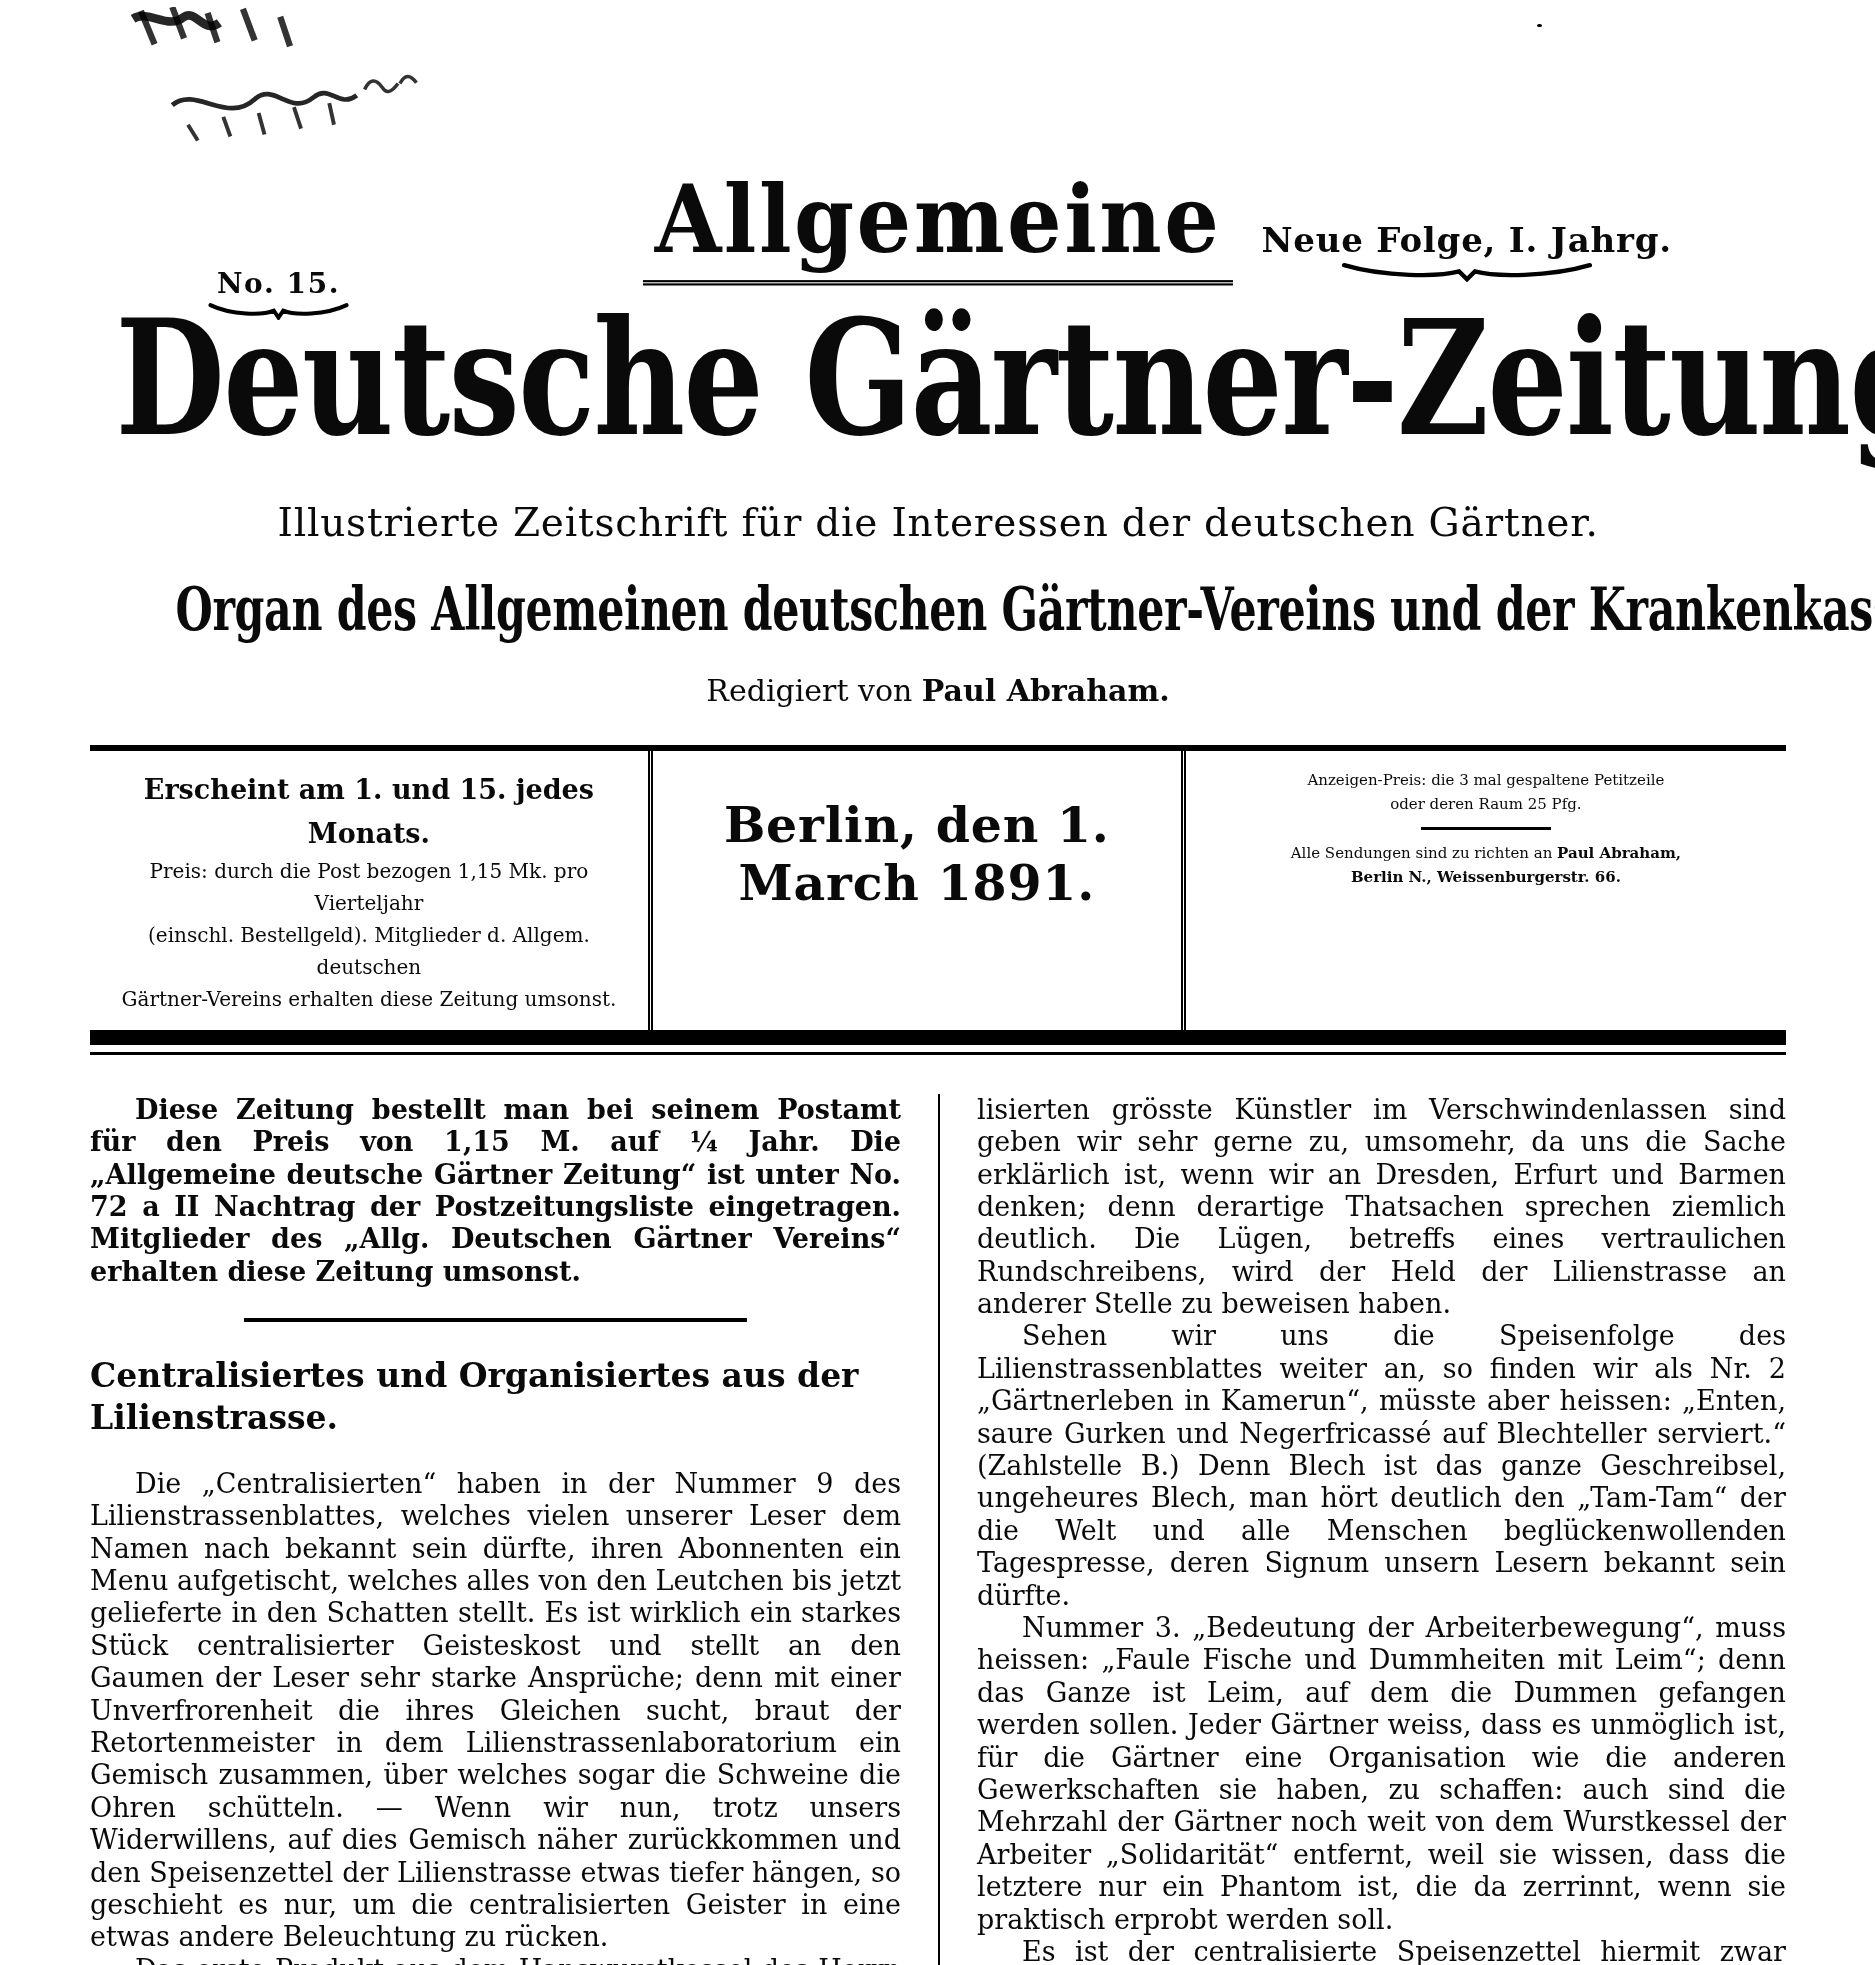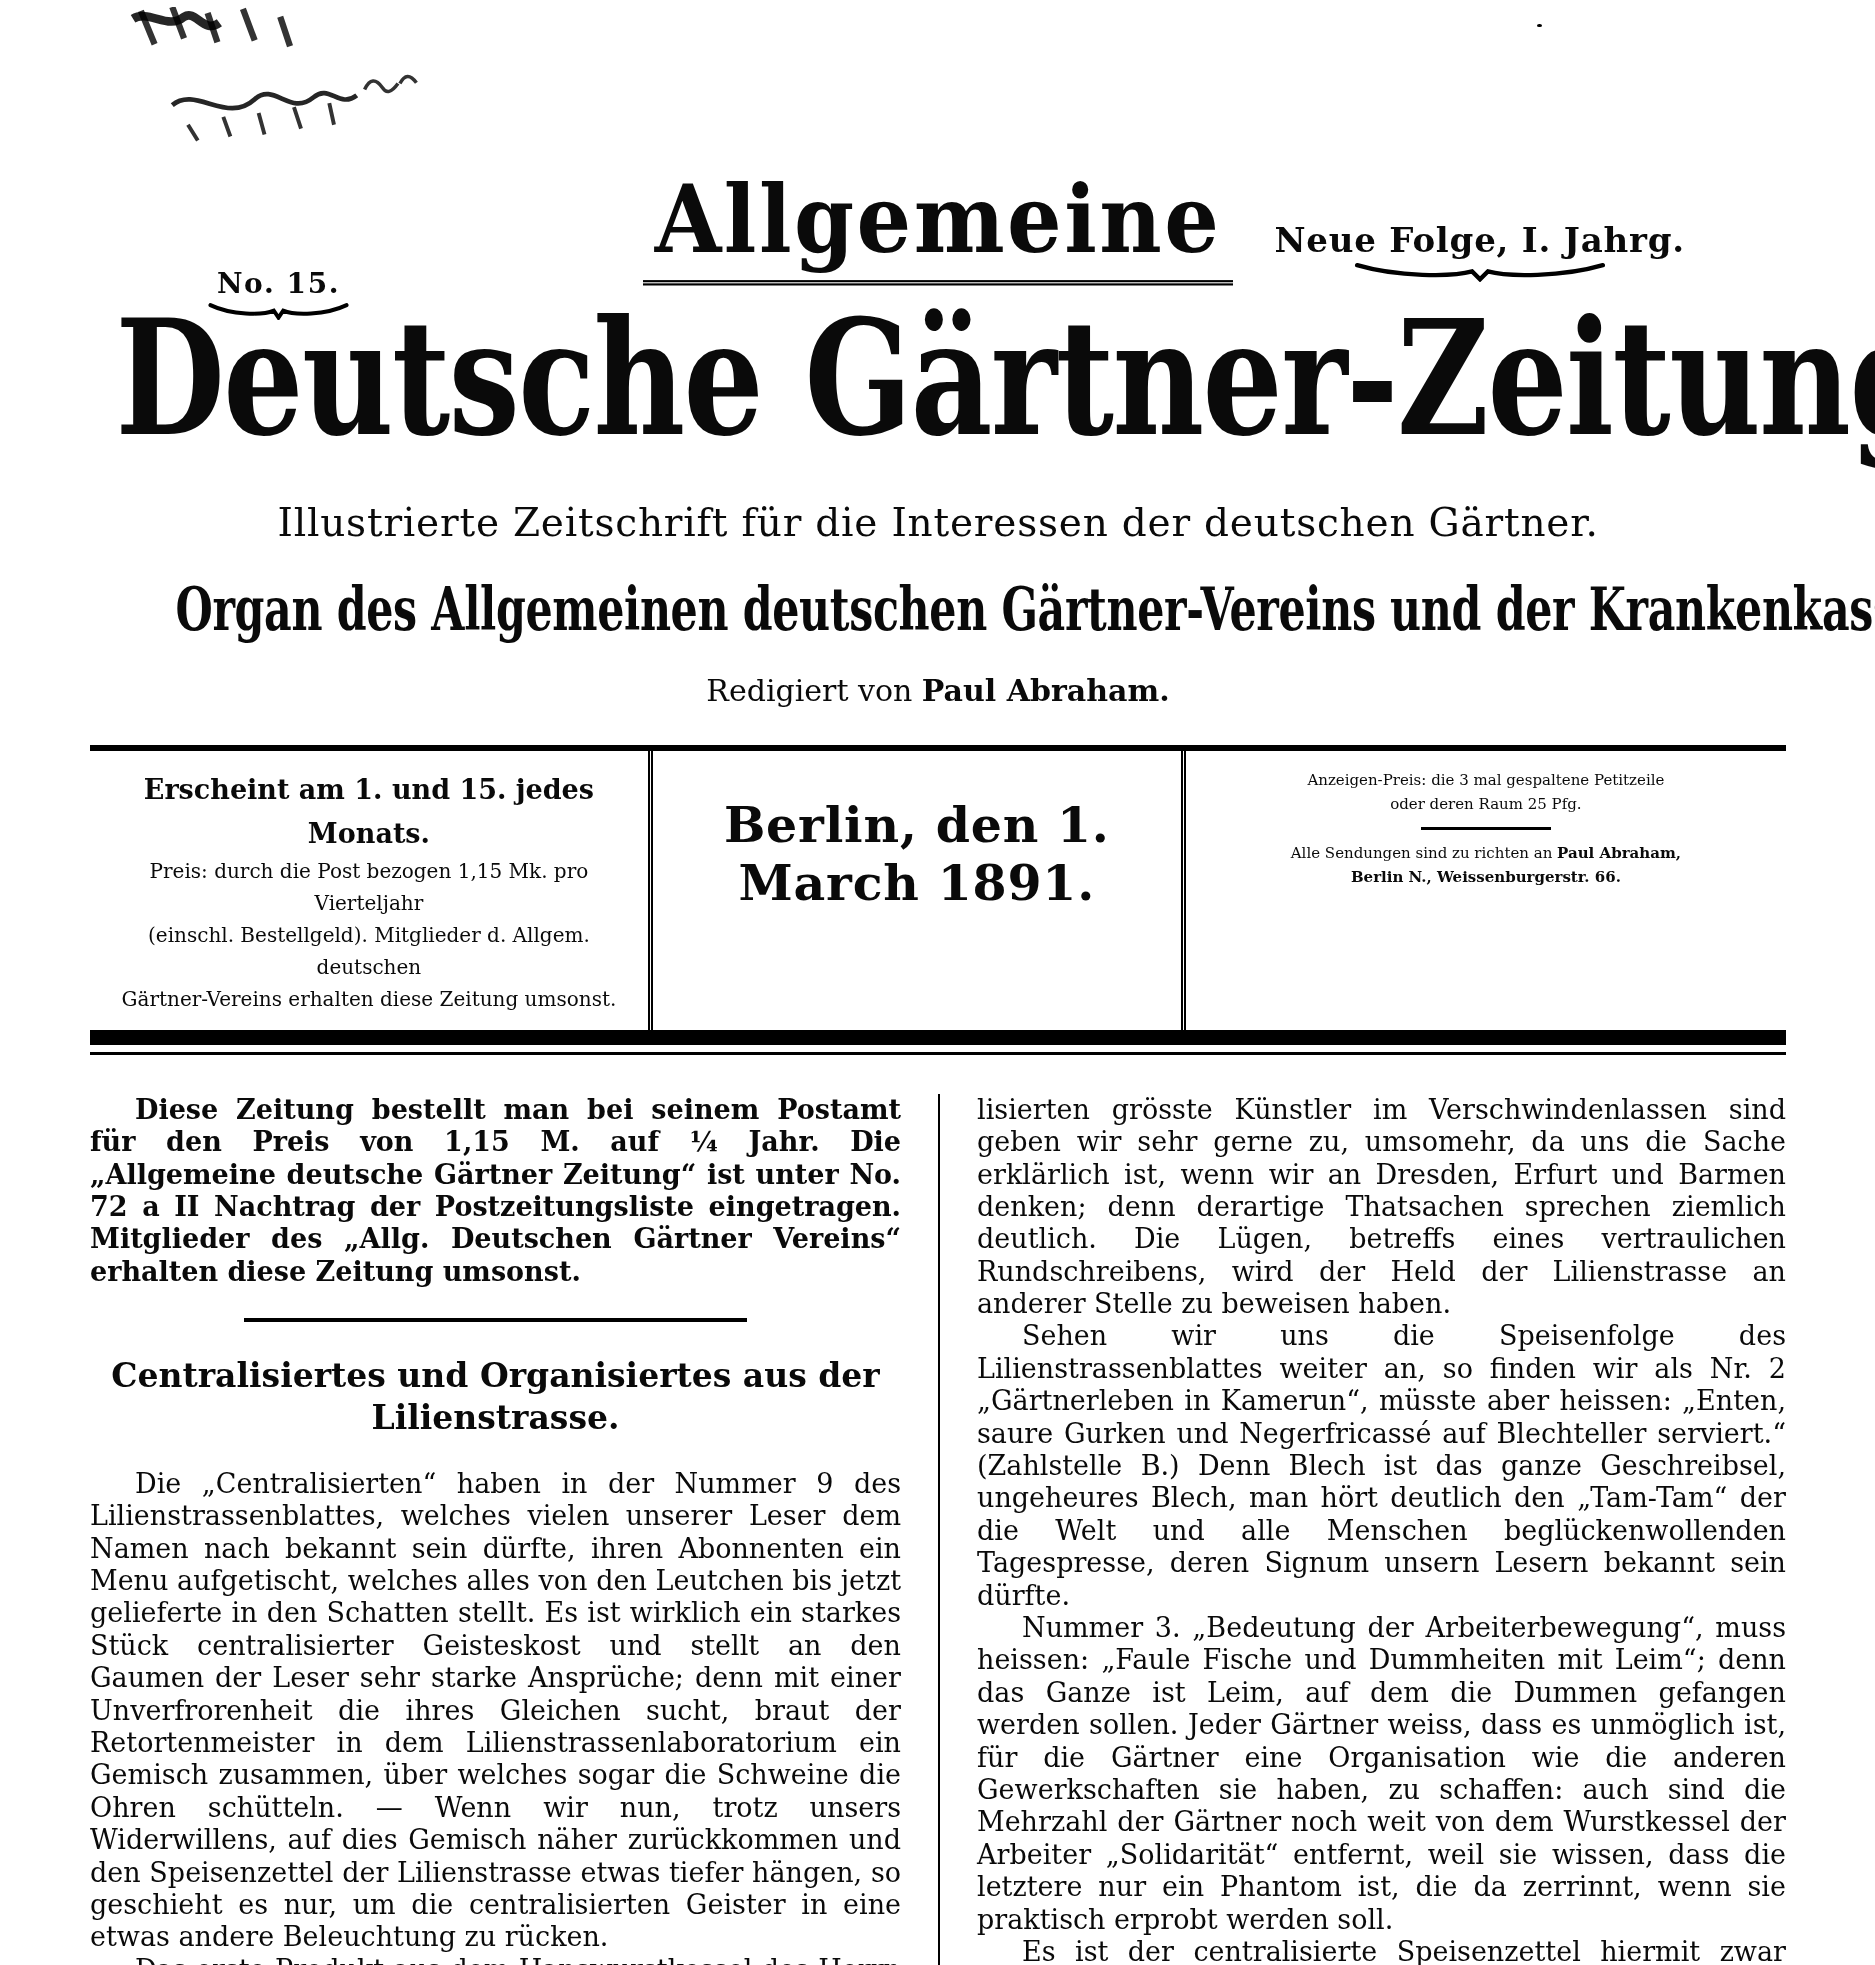--- a/index.html
+++ b/index.html
@@ -13,21 +13,21 @@
   }
   .page { padding:0 90px; position:relative; }
 
   
   .masthead { position:relative; text-align:center; padding-top:169px; }
   .scribble { position:absolute; top:7px; left:35px; }
   .speck { position:absolute; background:#000; border-radius:50%; }
 
   .issue-no { position:absolute; left:118px; top:267px; text-align:center; }
   .issue-no .num { font-size:28px; font-weight:bold; letter-spacing:1.6px; }
-  .edition { position:absolute; right:101px; top:220px; text-align:center; }
+  .edition { position:absolute; right:114px; top:220px; text-align:center; }
   .edition .num { font-size:34px; font-weight:bold; letter-spacing:0.8px; }
   .brace { display:block; margin:2.4px auto 0; }
 
   .title-allgemeine {
     display:inline-block;
     font-size:86px; font-weight:bold;
     letter-spacing:2.4px;
     border-bottom:5.5px double #000;
     padding:0 11.8px 5.5px;
     transform:scaleY(1.08);
@@ -71,21 +71,21 @@
   .b { font-weight:bold; }
   .rule-heavy { border-top:15.7px solid #000; border-bottom:3.9px solid #000; height:6.3px; }
 
   
   .columns { display:flex; margin-top:39px; }
   .col { width:50%; box-sizing:border-box; font-size:27px; line-height:1.2; text-align:justify; }
   .col-left  { padding-right:37px; }
   .col-right { padding-left:37px; border-left:2.4px solid #000; }
   .notice { font-weight:bold; text-indent:45px; margin:0; }
   .sep-rule { width:62%; border-top:4.3px solid #000; margin:29.5px auto 33px; }
-  .headline { font-size:33px; font-weight:bold; text-align:center; line-height:1.3; margin:0 0 27.5px; }
+  .headline { font-size:33px; font-weight:bold; line-height:1.3; margin:0 0 27.5px; }
   .headline span { display:block; }
   p.body-p { margin:0; text-indent:45px; }
   p.body-p.cont { text-indent:0; }
 </style>
 </head>
 <body>
 
 <div class="page">
 
   <div class="masthead">

